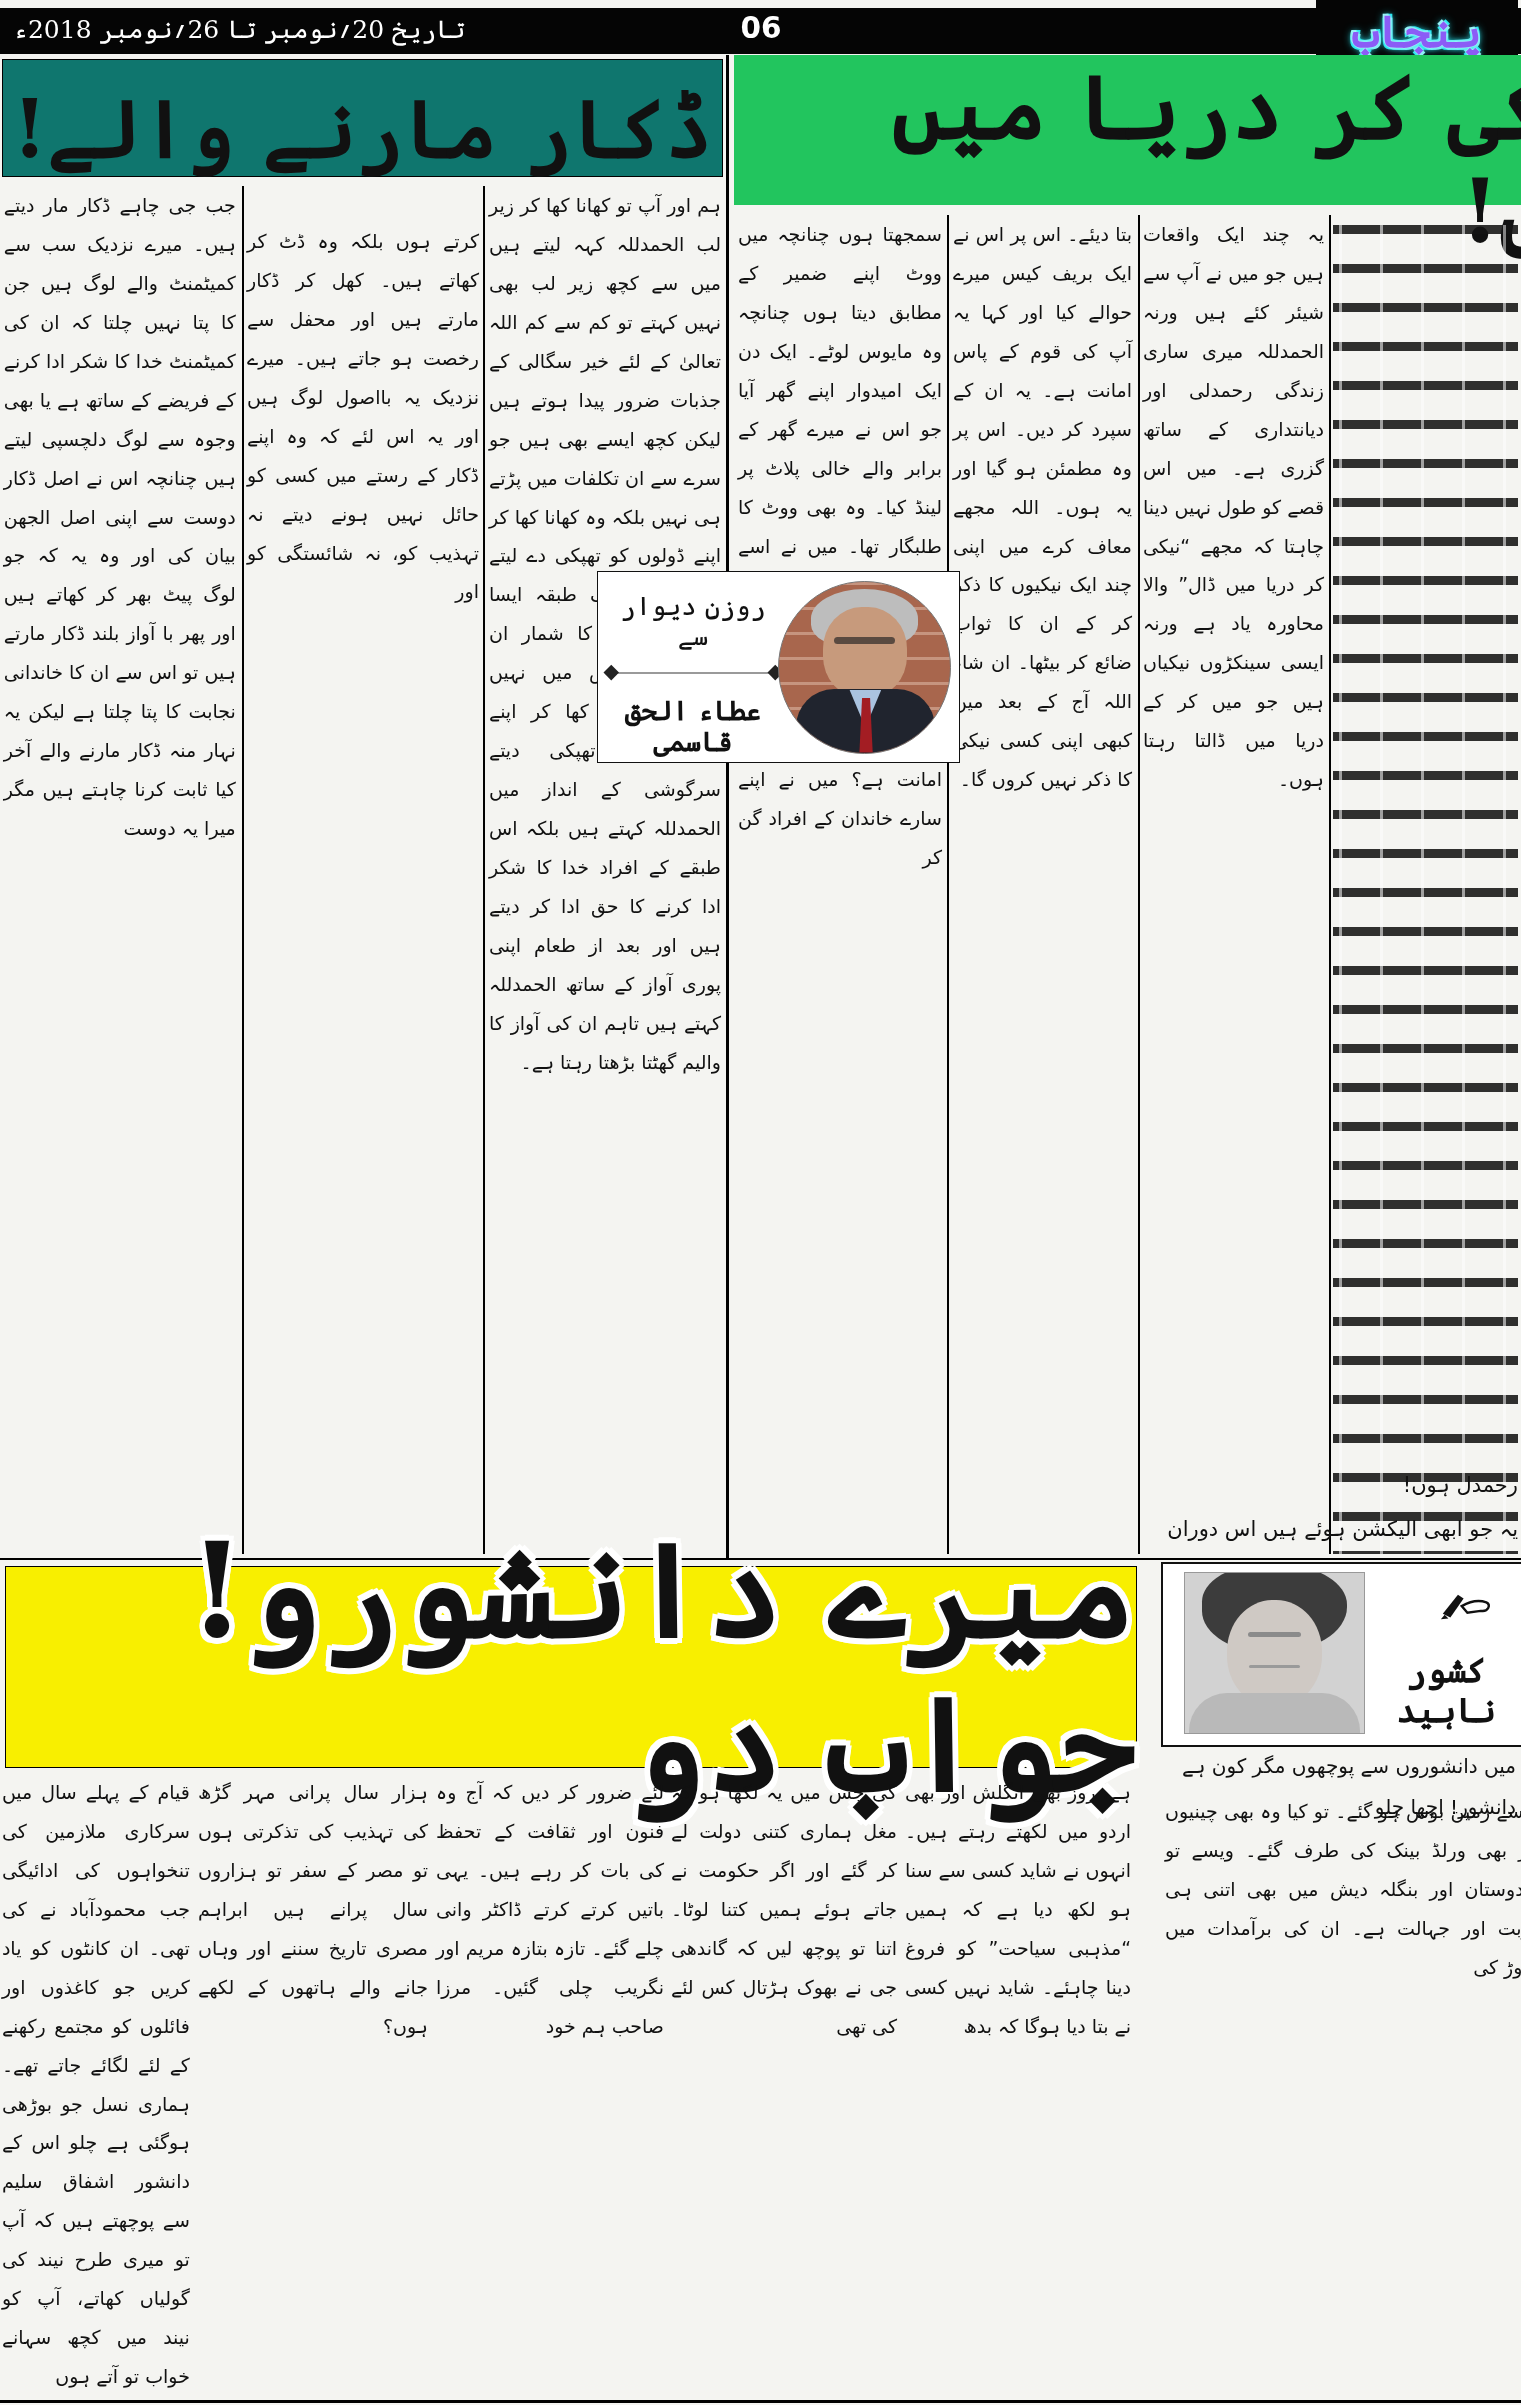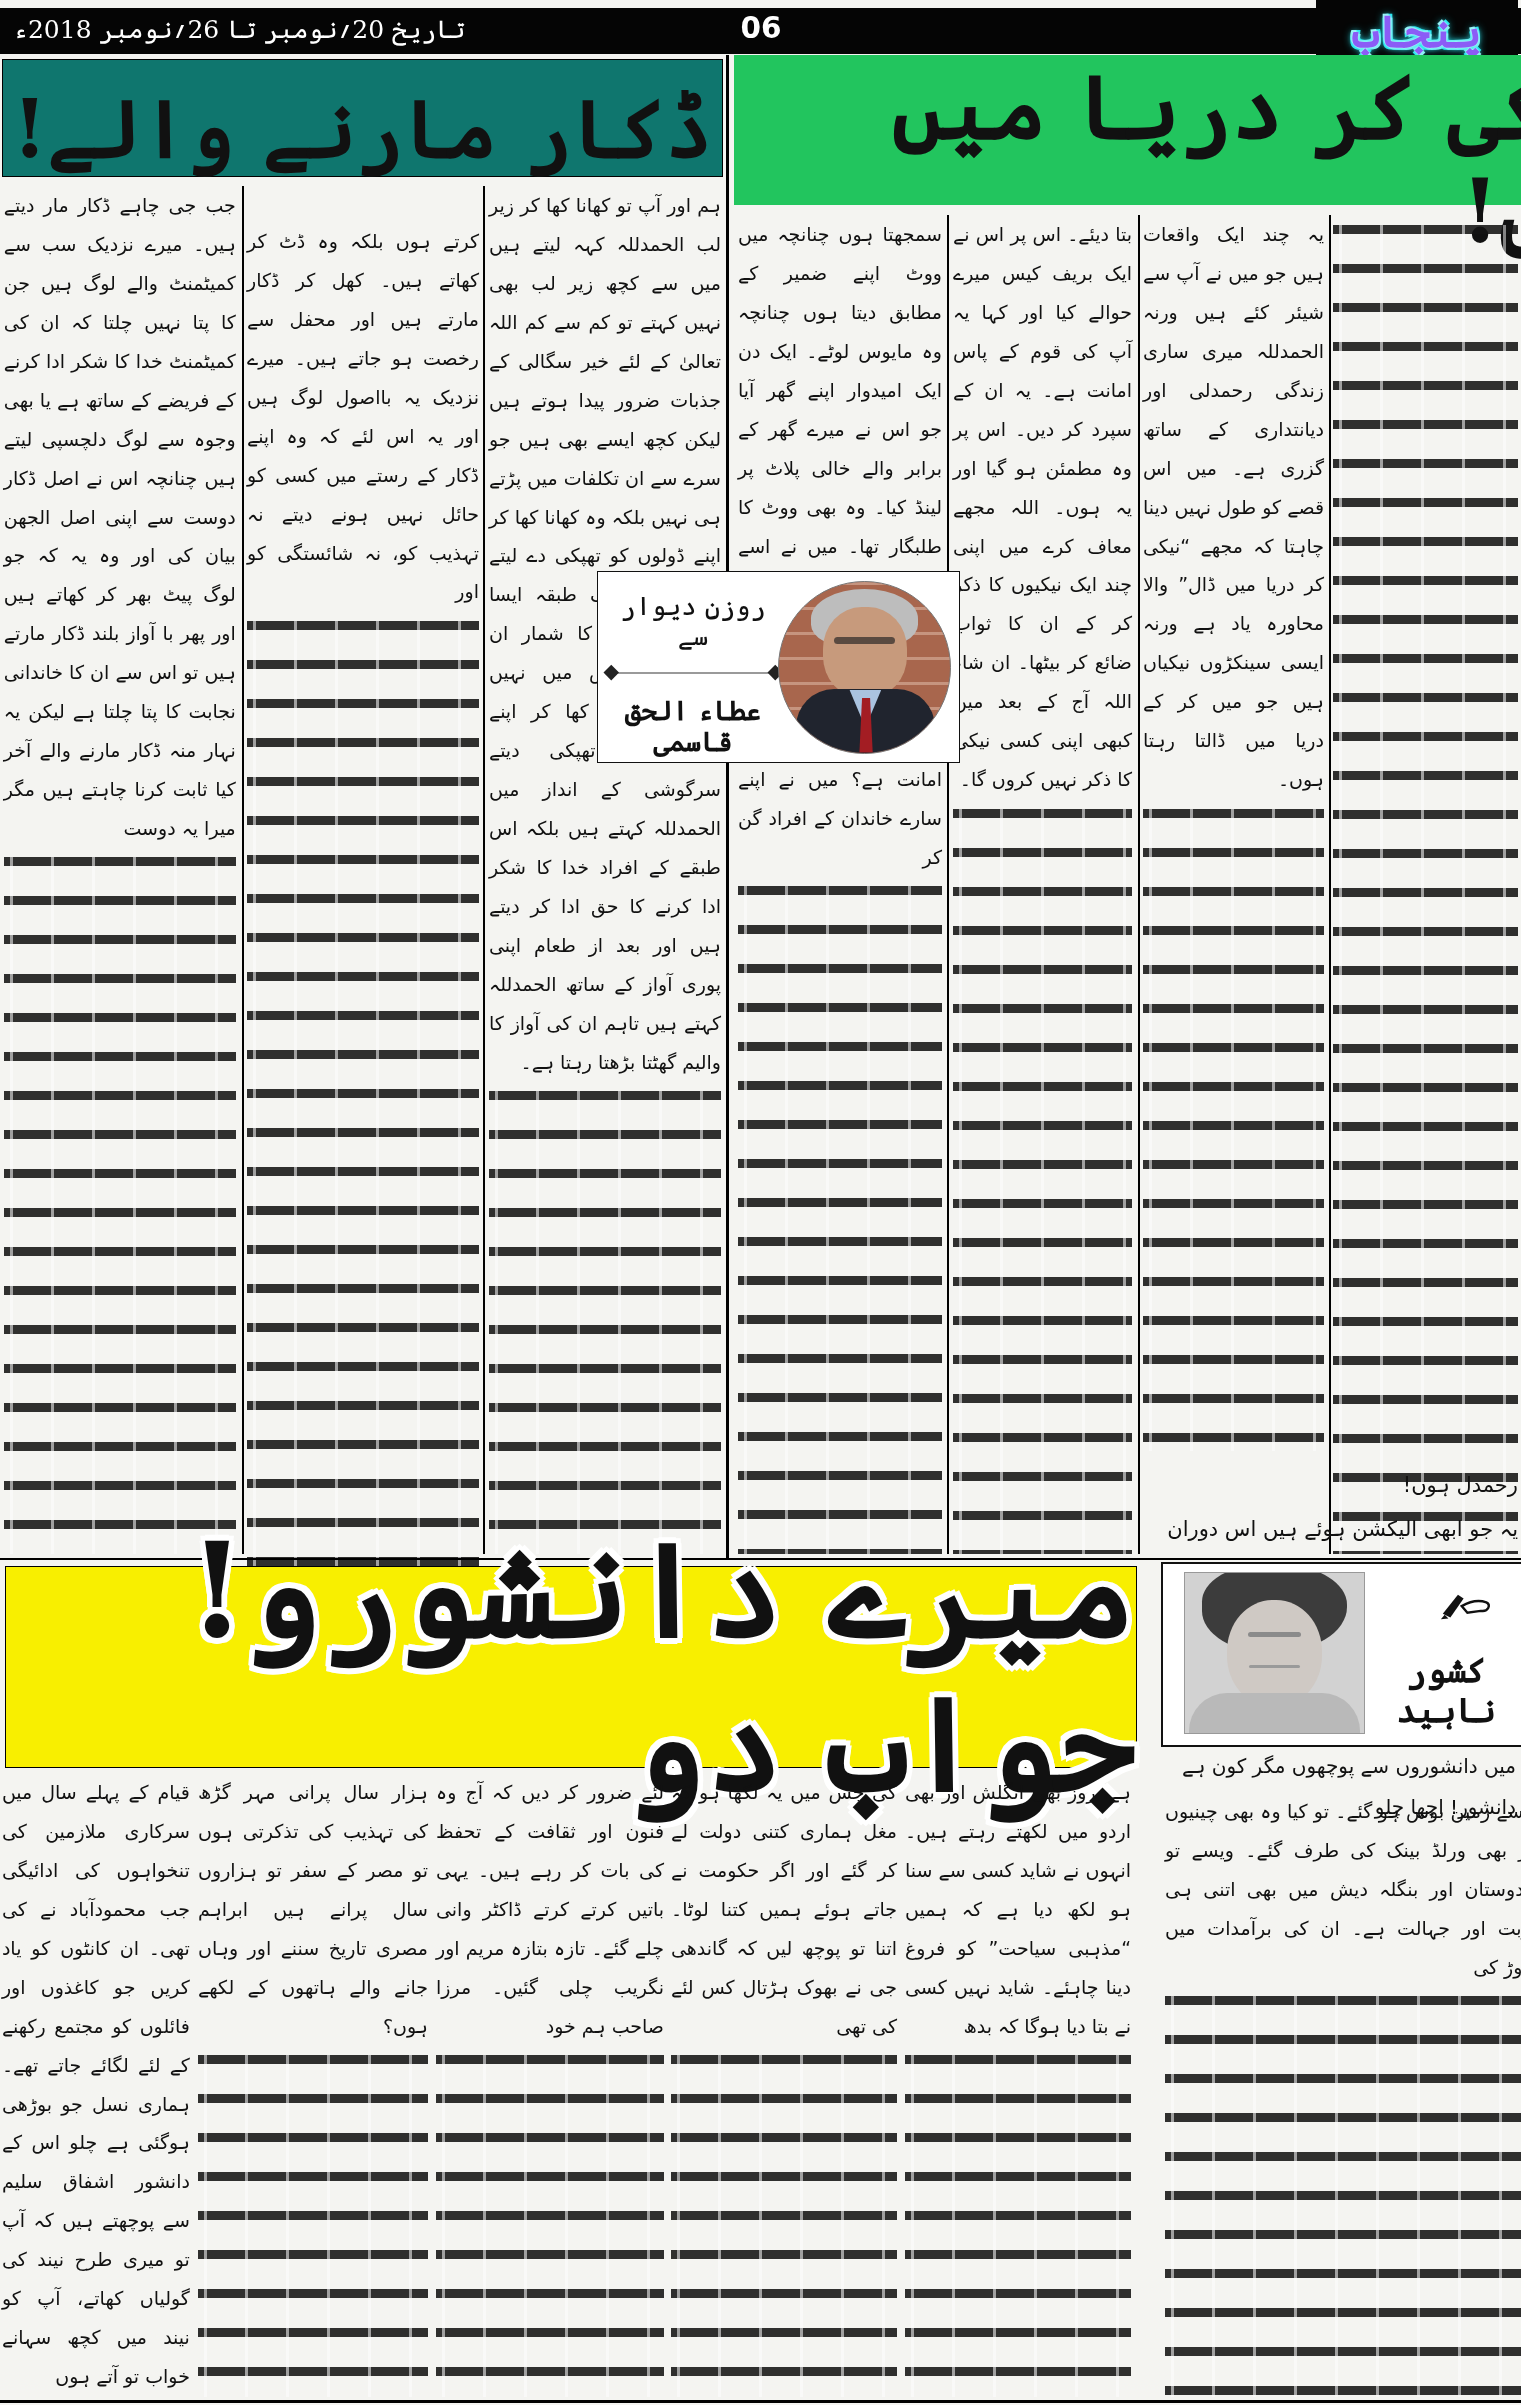--- a/index.html
+++ b/index.html
@@ -18,21 +18,21 @@
   
   .tl-head{left:1.9px;top:59px;width:719px;height:116px;background:#0f766e;border:1.9px solid #000;
            display:flex;align-items:flex-end;justify-content:center;}
   .tl-head span{font-family:"DejaVu Serif",serif;font-weight:bold;font-size:80px;direction:rtl;}
   .tr-head{left:734px;top:55px;width:920px;height:150px;background:#22c55e;
            display:flex;align-items:flex-start;justify-content:center;}
   .tr-head span{font-family:"DejaVu Serif",serif;font-weight:bold;font-size:88px;direction:rtl;}
 
   
   .vr{background:#000;width:2.9px;}
-  .col{display:flex;flex-direction:column;}
+  .col{display:flex;flex-direction:row;}
   .urdu{direction:rtl;text-align:justify;font-size:19px;line-height:2.05;font-family:"DejaVu Sans",sans-serif;}
   .fill{flex:1;margin-top:9.5px;opacity:.88;
     background-image:
       repeating-linear-gradient(to right, transparent 0 5.7px, rgba(255,255,255,.55) 5.7px 8.6px, transparent 8.6px 41px),
       repeating-linear-gradient(to bottom, #141414 0 8.6px, transparent 8.6px 39px);}
   .thin-vr{background:#000;width:1.9px;}
 
   
   .bbox{left:597px;top:571px;width:361px;height:190px;background:#fff;border:1.9px solid #111;z-index:6;}
   .bb-text{position:absolute;left:7.6px;top:19px;width:175px;text-align:center;direction:rtl;}

